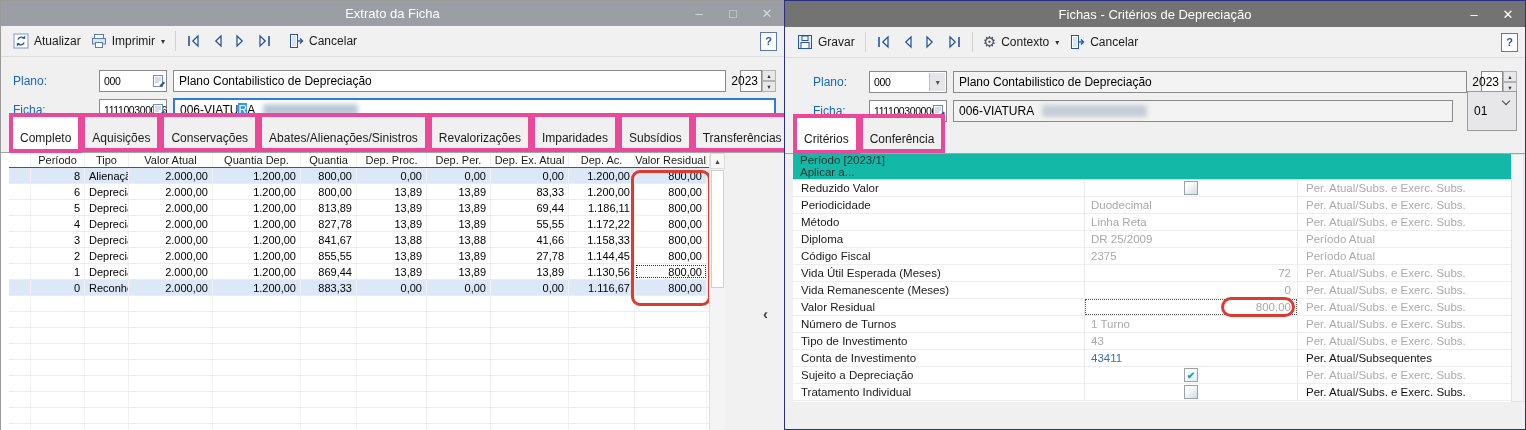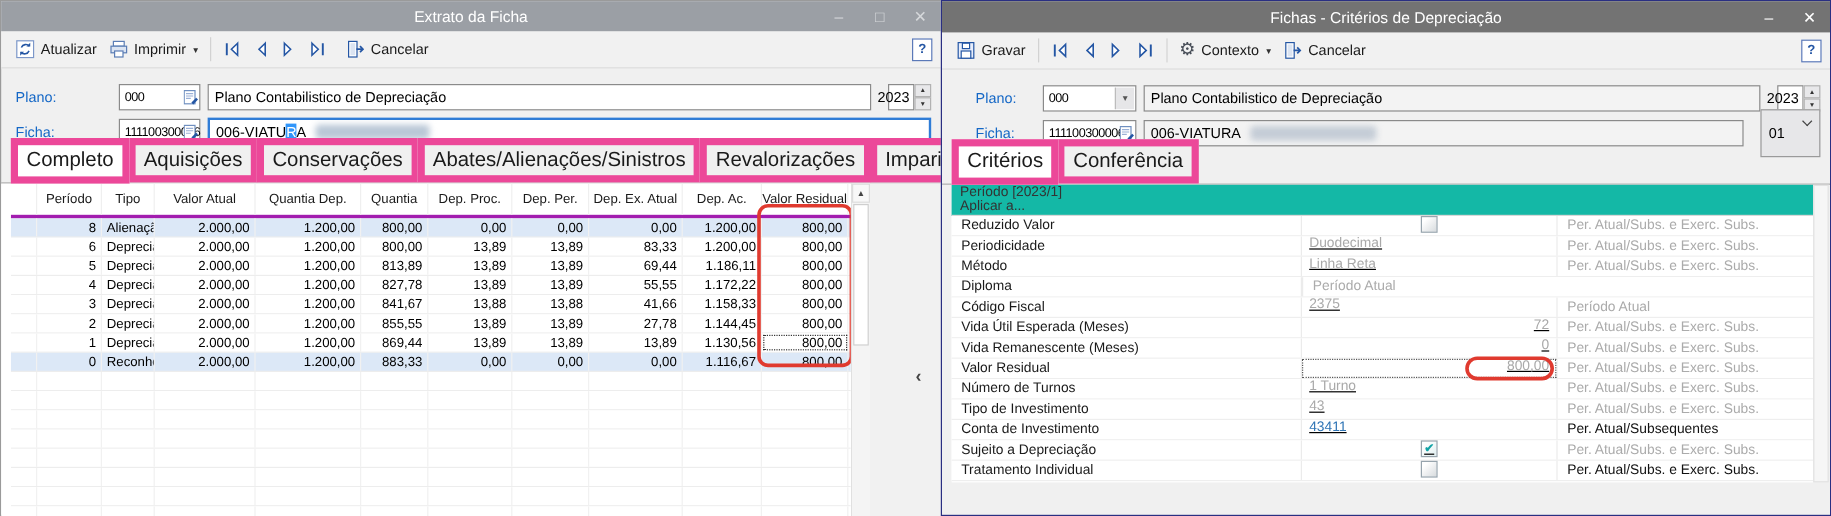--- a/index.html
+++ b/index.html
@@ -53,27 +53,27 @@
     align-items:center;justify-content:flex-end;padding-right:3px;font-size:12px;}
   .spin{display:flex;flex-direction:column;width:14px;height:22px;}
   .spin .s{flex:1;border:1px solid #b2b2b2;background:#e8e8ea;font-size:5.5px;display:flex;
     align-items:center;justify-content:center;color:#333;}
   .combo01{width:50px;height:40px;margin-left:14px;border:1px solid #9a9a9a;background:#e7e7e9;
     display:flex;align-items:center;padding-left:6px;font-size:12px;position:relative;}
   .chev{position:absolute;right:7px;top:8px;width:6px;height:6px;border-right:1.4px solid #444;
     border-bottom:1.4px solid #444;transform:rotate(45deg);margin-top:-2px;}
   
   .tabs{display:flex;align-items:flex-end;height:21px;padding-left:8px;border-bottom:1px solid #a5a5a5;}
-  .tab{font-size:17px;padding:2px 7px 3px;border:6px solid #ec4899;background:#f0f0f0;
+  .tab{font-size:12px;padding:14px 7px 3px;border:4px solid #ec4899;background:#f0f0f0;
     margin-right:-1px;position:relative;white-space:nowrap;color:#1a1a1a;}
   .tab.active{background:#fff;z-index:2;margin-bottom:-1px;padding-bottom:4px;}
   
   .gridwrap{position:relative;display:flex;background:#fff;height:278px;align-items:stretch;}
   .lt{width:700px;margin-left:8px;background:#fff;position:relative;overflow:hidden;}
-  .lt-head{display:flex;height:29px;border-bottom:3px solid #a21caf;background:#fff;font-size:11px;color:#1a1a1a;}
+  .lt-head{display:flex;height:15px;border-bottom:1px solid #a21caf;background:#fff;font-size:11px;color:#1a1a1a;}
   .hc{height:100%;display:flex;align-items:center;justify-content:center;border-right:1px solid #efefef;
     overflow:hidden;white-space:nowrap;}
   .w-sel{width:22px;}.w-per{width:54px;}.w-tipo{width:44px;}.w-va{width:84px;}.w-qd{width:88px;}
   .w-q{width:56px;}.w-dproc{width:70px;}.w-dper{width:64px;}.w-dex{width:78px;}.w-dac{width:66px;text-align:center;}.w-vres{width:72px;}
   .trow{display:flex;height:16px;border-bottom:1px solid #ededed;font-size:11px;color:#000;background:#fff;}
   .trow.selected{background:#dce8f7;}
   .tc{height:100%;display:flex;align-items:center;padding:0 4px;border-right:1px solid #f1f1f1;
     overflow:hidden;white-space:nowrap;}
   .tc.num{justify-content:flex-end;}
   .trow.focus-cell .tc.w-vres{outline:1px dotted #333;outline-offset:-2px;background:#fff;}
@@ -89,21 +89,21 @@
   .rt-area{display:flex;align-items:stretch;height:248px;background:#f0f0f0;}
   .ft{width:719px;margin-left:8px;display:flex;flex-direction:column;background:#fff;}
   .ft-head{display:flex;height:26px;background:#14b8a6;border-bottom:1px solid #d8d8d8;
     align-items:flex-start;font-size:11.5px;color:#333;flex-direction:column;}
   .fh{padding-left:7px;overflow:hidden;white-space:nowrap;}
   .fw-label{width:292px;}.fw-val{width:212px;}.fw-apl{flex:1;}
   .frow{display:flex;height:17px;border-bottom:1px solid #eee;font-size:11.5px;background:#fff;}
   .f-label{width:292px;display:flex;align-items:center;padding-left:8px;color:#1a1a1a;
     border-right:1px solid #ebebeb;overflow:hidden;white-space:nowrap;}
   .f-val{width:212px;position:relative;}
-  .vwrap{position:relative;display:flex;height:100%;padding:0 6px;text-decoration:underline;}
+  .vwrap{position:relative;display:flex;align-items:center;height:100%;padding:0 6px;}
   .vwrap.r{justify-content:flex-end;}
   .vwrap.c{justify-content:center;}
   .vt{white-space:nowrap;}
   .vwrap.gray .vt{color:#a9a9a9;}
   .vwrap.blue .vt{color:#2e74b5;}
   .vwrap.cb::before{content:"";width:12px;height:12px;border:1px solid #97a4ad;
     background:linear-gradient(135deg,#fff 20%,#d7dbde);}
   .vwrap.cb.checked::before{content:"✔";display:flex;align-items:center;justify-content:center;
     color:#12a3a6;font-size:10px;font-weight:bold;
     background:linear-gradient(135deg,#fff 20%,#dfeef0);}
@@ -663,20 +663,26 @@
               <span class="vwrap l gray">
                 <span class="vt">Linha Reta</span>
 
               </span>
             </span>
             <span class="f-apl gray">Per. Atual/Subs. e Exerc. Subs.</span>
           </div>
 
           <div class="frow">
             <span class="f-label">Diploma</span>
+            <span class="f-val">
+              <span class="vwrap l gray">
+                <span class="vt">DR 25/2009</span>
+
+              </span>
+            </span>
             <span class="f-apl gray">Período Atual</span>
           </div>
 
           <div class="frow">
             <span class="f-label">Código Fiscal</span>
             <span class="f-val">
               <span class="vwrap l gray">
                 <span class="vt">2375</span>
 
               </span>

